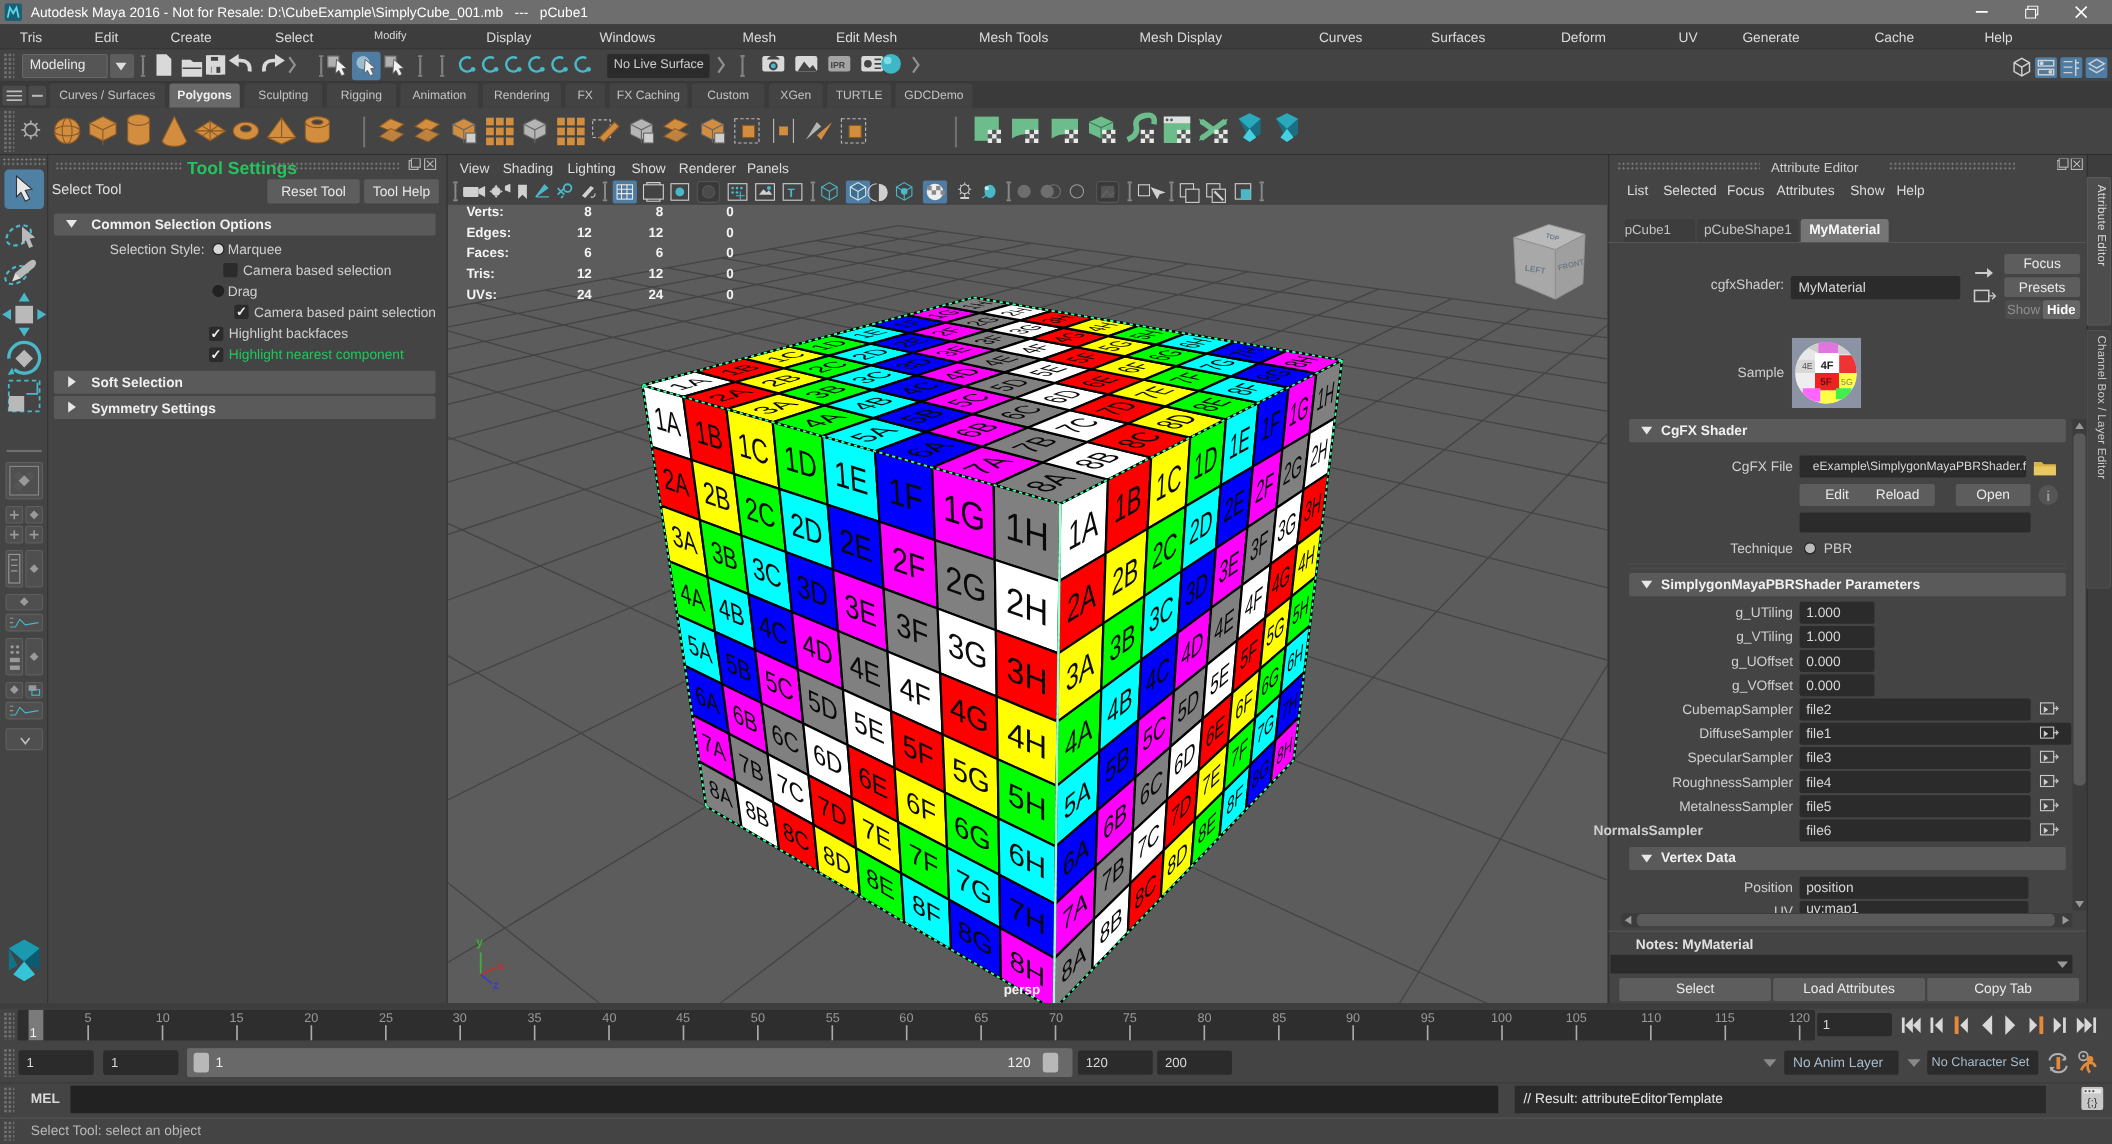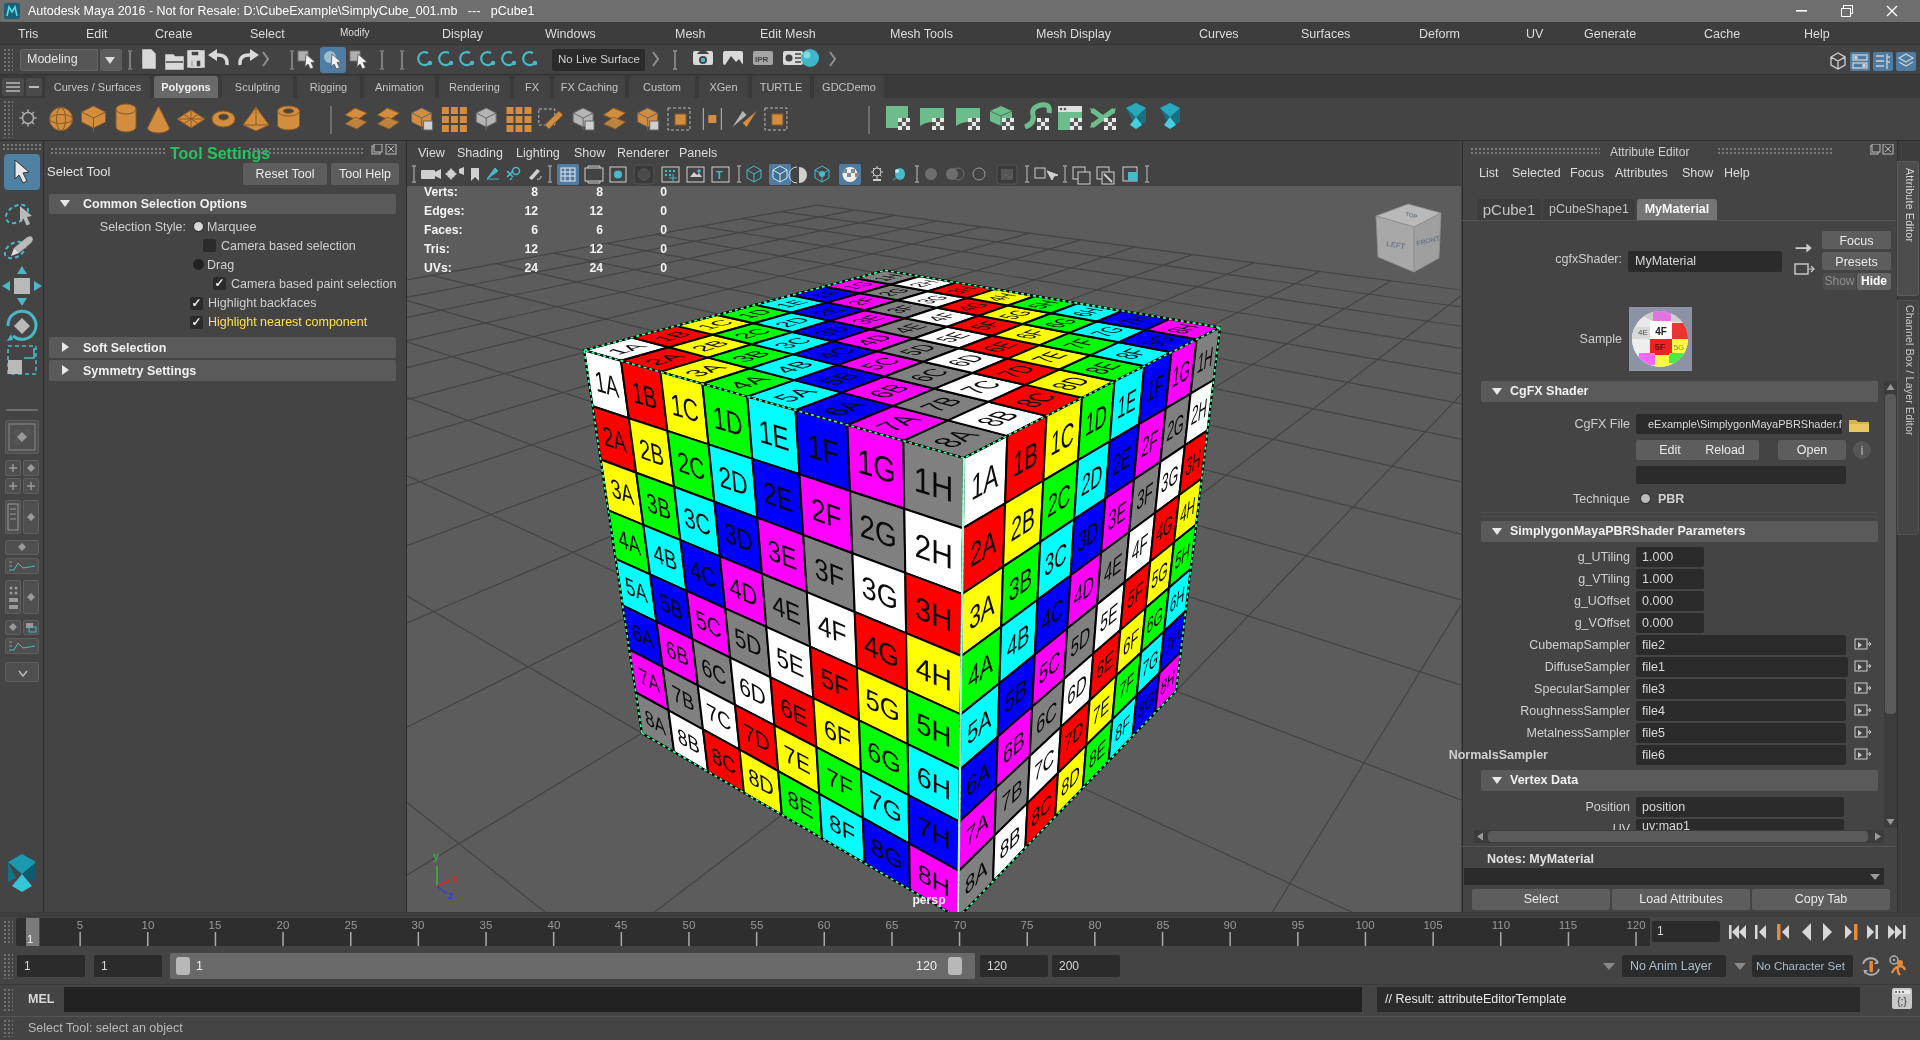--- a/index.html
+++ b/index.html
@@ -496,21 +496,21 @@
 <div class="abs " style="left:207px;top:220px;font-size:12.5px;color:#cfcfcf;white-space:nowrap;font-weight:normal;">Marquee</div>
 <div class="abs chk" style="left:203px;top:239px;width:13px;height:13px;"></div>
 <div class="abs " style="left:221px;top:239px;font-size:12.5px;color:#cfcfcf;white-space:nowrap;font-weight:normal;">Camera based selection</div>
 <div class="abs rad" style="left:193px;top:259px;border:1px solid #222;"></div>
 <div class="abs " style="left:207px;top:258px;font-size:12.5px;color:#cfcfcf;white-space:nowrap;font-weight:normal;">Drag</div>
 <div class="abs chk" style="left:213px;top:277px;width:13px;height:13px;">✓</div>
 <div class="abs " style="left:231px;top:277px;font-size:12.5px;color:#cfcfcf;white-space:nowrap;font-weight:normal;">Camera based paint selection</div>
 <div class="abs chk" style="left:190px;top:297px;width:13px;height:13px;">✓</div>
 <div class="abs " style="left:208px;top:296px;font-size:12.5px;color:#cfcfcf;white-space:nowrap;font-weight:normal;">Highlight backfaces</div>
 <div class="abs chk" style="left:190px;top:316px;width:13px;height:13px;">✓</div>
-<div class="abs " style="left:208px;top:315px;font-size:12.5px;color:#fde047;white-space:nowrap;font-weight:normal;">Highlight nearest component</div>
+<div class="abs " style="left:208px;top:315px;font-size:12.5px;color:#22c55e;white-space:nowrap;font-weight:normal;">Highlight nearest component</div>
 <div class="abs sechdr" style="left:49px;top:337px;width:347px;height:21px;"></div>
 <div class="abs tri-r" style="left:62px;top:342px;"></div>
 <div class="abs " style="left:83px;top:341px;font-size:12.5px;color:#f0f0f0;white-space:nowrap;font-weight:bold;">Soft Selection</div>
 <div class="abs sechdr" style="left:49px;top:360px;width:347px;height:21px;"></div>
 <div class="abs tri-r" style="left:62px;top:365px;"></div>
 <div class="abs " style="left:83px;top:364px;font-size:12.5px;color:#f0f0f0;white-space:nowrap;font-weight:bold;">Symmetry Settings</div>
 <div class="abs " style="left:407px;top:141px;width:1054px;height:771px;background:#434343;"></div>
 <div class="abs " style="left:418px;top:146px;font-size:12.5px;color:#dcdcdc;white-space:nowrap;font-weight:normal;">View</div>
 <div class="abs " style="left:457px;top:146px;font-size:12.5px;color:#dcdcdc;white-space:nowrap;font-weight:normal;">Shading</div>
 <div class="abs " style="left:516px;top:146px;font-size:12.5px;color:#dcdcdc;white-space:nowrap;font-weight:normal;">Lighting</div>
@@ -1141,21 +1141,21 @@
     <rect x="2" y="0" width="8" height="8" fill="#444" stroke="#bbb"></rect>
     <rect x="13" y="0" width="10" height="10" fill="none" stroke="#bbb"></rect>
     <path d="M15 2 l6 6 m0 -6 l-6 6" stroke="#bbb"></path>
   </svg>
 <div class="abs " style="left:1479px;top:166px;font-size:12.5px;color:#dcdcdc;white-space:nowrap;font-weight:normal;">List</div>
 <div class="abs " style="left:1512px;top:166px;font-size:12.5px;color:#dcdcdc;white-space:nowrap;font-weight:normal;">Selected</div>
 <div class="abs " style="left:1570px;top:166px;font-size:12.5px;color:#dcdcdc;white-space:nowrap;font-weight:normal;">Focus</div>
 <div class="abs " style="left:1615px;top:166px;font-size:12.5px;color:#dcdcdc;white-space:nowrap;font-weight:normal;">Attributes</div>
 <div class="abs " style="left:1682px;top:166px;font-size:12.5px;color:#dcdcdc;white-space:nowrap;font-weight:normal;">Show</div>
 <div class="abs " style="left:1724px;top:166px;font-size:12.5px;color:#dcdcdc;white-space:nowrap;font-weight:normal;">Help</div>
-<div class="abs " style="left:1477px;top:199px;width:64px;height:21px;background:#3d3d3d;border-radius:3px 3px 0 0;color:#c4c4c4;font-size:15px;text-align:center;line-height:21px;">pCube1</div>
+<div class="abs " style="left:1477px;top:199px;width:64px;height:21px;background:#3d3d3d;border-radius:3px 3px 0 0;color:#c4c4c4;font-size:12px;line-height:21px;">pCube1</div>
 <div class="abs " style="left:1543px;top:199px;width:92px;height:21px;background:#3d3d3d;border-radius:3px 3px 0 0;color:#c4c4c4;font-size:12.5px;text-align:center;line-height:21px;">pCubeShape1</div>
 <div class="abs " style="left:1637px;top:199px;width:80px;height:21px;background:#757575;border-radius:3px 3px 0 0;color:#f8f8f8;font-size:12.5px;text-align:center;line-height:21px;font-weight:bold;">MyMaterial</div>
 <div class="abs " style="left:1462px;top:220px;width:434px;height:1px;background:#555;"></div>
 <div class="abs " style="left:1462px;top:252px;width:160px;text-align:right;font-size:12.5px;color:#cfcfcf;">cgfxShader:</div>
 <div class="abs fld" style="left:1628px;top:251px;width:154px;height:21px;">
     <span style="font-size:12.5px;line-height:21px;padding-left:7px;display:block;">MyMaterial</span>
   </div>
 <svg class="abs" style="left:1792px;top:242px" width="24" height="40" fill="none" stroke="#ccc" stroke-width="1.4">
     <path d="M4 8 h12 v-4 l6 5 -6 5 v-4 H4 z" fill="#ccc" stroke="none" transform="translate(0,-2) scale(0.9)"></path>
     <rect x="3" y="22" width="13" height="10"></rect>
@@ -1205,21 +1205,21 @@
 <div class="abs btn" style="left:1636px;top:440px;width:68px;height:20px;"><span style="font-size:12.5px;line-height:20px;">Edit</span></div>
 <div class="abs btn" style="left:1691px;top:440px;width:68px;height:20px;"><span style="font-size:12.5px;line-height:20px;">Reload</span></div>
 <div class="abs btn" style="left:1778px;top:440px;width:68px;height:20px;"><span style="font-size:12.5px;line-height:20px;">Open</span></div>
 <svg class="abs" style="left:1852px;top:440px" width="20" height="20">
     <circle cx="10" cy="10" r="9" fill="#555"></circle>
     <text x="10" y="15" font-size="13" font-weight="bold" fill="#999" text-anchor="middle" font-family="Liberation Serif">i</text>
   </svg>
 <div class="abs fld" style="left:1636px;top:466px;width:210px;height:18px;"></div>
 <div class="abs " style="left:1462px;top:492px;width:168px;text-align:right;font-size:12.5px;color:#cfcfcf;">Technique</div>
 <div class="abs rad" style="left:1640px;top:493px;background:#bbb;border:1px solid #222;"></div>
-<div class="abs " style="left:1658px;top:492px;font-size:12.5px;color:#cfcfcf;white-space:nowrap;font-weight:bold;">PBR</div>
+<div class="abs " style="left:1658px;top:492px;font-size:12.5px;color:#cfcfcf;white-space:nowrap;font-weight:normal;">PBR</div>
 <div class="abs " style="left:1481px;top:512px;width:397px;height:1px;background:#4e4e4e;"></div>
 <div class="abs " style="left:1481px;top:516px;width:397px;height:1px;background:#4e4e4e;"></div>
 <div class="abs sechdr" style="left:1481px;top:521px;width:397px;height:21px;"></div>
 <div class="abs" style="left:1492px;top:528px;width:0;height:0;border-top:7px solid #e8e8e8;border-left:5px solid transparent;border-right:5px solid transparent;"></div>
 <div class="abs " style="left:1510px;top:524px;font-size:12.5px;color:#f0f0f0;white-space:nowrap;font-weight:bold;">SimplygonMayaPBRShader Parameters</div>
 <div class="abs " style="left:1462px;top:550px;width:168px;text-align:right;font-size:12.5px;color:#cfcfcf;">g_UTiling</div>
 <div class="abs fld" style="left:1636px;top:547px;width:68px;height:20px;">
     <span style="font-size:12.5px;line-height:20px;padding-left:6px;display:block;">1.000</span>
   </div>
 <div class="abs " style="left:1462px;top:572px;width:168px;text-align:right;font-size:12.5px;color:#cfcfcf;">g_VTiling</div>
@@ -1237,21 +1237,21 @@
 <div class="abs " style="left:1462px;top:638px;width:168px;text-align:right;font-size:12.5px;color:#cfcfcf;">CubemapSampler</div>
 <div class="abs fld" style="left:1636px;top:635px;width:210px;height:20px;">
     <span style="font-size:12.5px;line-height:20px;padding-left:6px;display:block;">file2</span>
   </div>
 <svg class="abs" style="left:1854px;top:636px" width="18" height="16" fill="none" stroke="#ccc">
     <rect x="1" y="3" width="12" height="10"></rect>
     <path d="M13 8 h4 m-2 -2 l2 2 -2 2"></path>
     <path d="M4 6 l4 3 -4 3 z" fill="#ccc" stroke="none"></path>
   </svg>
 <div class="abs " style="left:1462px;top:660px;width:168px;text-align:right;font-size:12.5px;color:#cfcfcf;">DiffuseSampler</div>
-<div class="abs fld" style="left:1636px;top:657px;width:212px;height:20px;">
+<div class="abs fld" style="left:1636px;top:657px;width:247px;height:20px;">
     <span style="font-size:12.5px;line-height:20px;padding-left:6px;display:block;">file1</span>
   </div>
 <svg class="abs" style="left:1854px;top:658px" width="18" height="16" fill="none" stroke="#ccc">
     <rect x="1" y="3" width="12" height="10"></rect>
     <path d="M13 8 h4 m-2 -2 l2 2 -2 2"></path>
     <path d="M4 6 l4 3 -4 3 z" fill="#ccc" stroke="none"></path>
   </svg>
 <div class="abs " style="left:1462px;top:682px;width:168px;text-align:right;font-size:12.5px;color:#cfcfcf;">SpecularSampler</div>
 <div class="abs fld" style="left:1636px;top:679px;width:210px;height:20px;">
     <span style="font-size:12.5px;line-height:20px;padding-left:6px;display:block;">file3</span>

